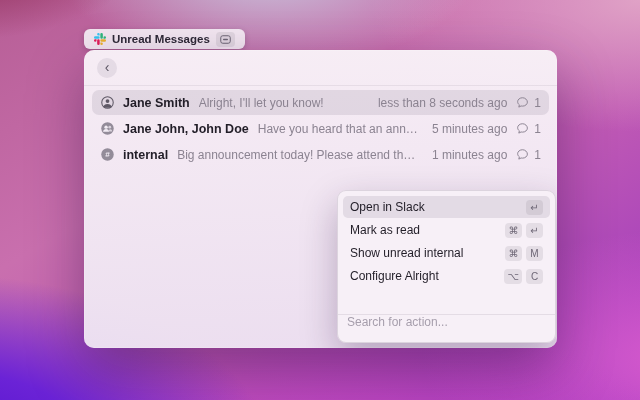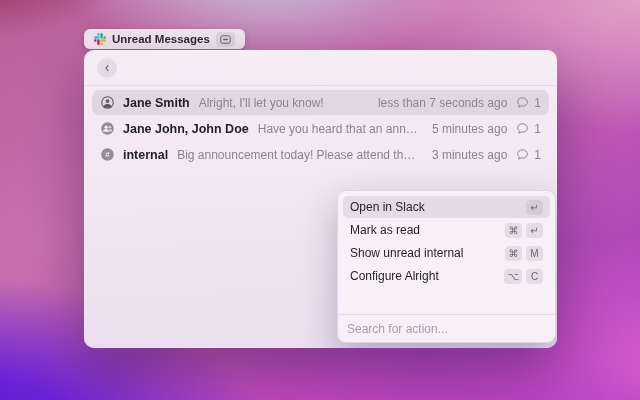--- a/index.html
+++ b/index.html
@@ -92,21 +92,21 @@
   .keys { display:flex; gap:4px; }
   .keys kbd {
     min-width:17px; height:15px; padding:0 3px;
     display:inline-flex; align-items:center; justify-content:center;
     background:rgba(85,70,95,0.11); border-radius:4px;
     font-family:"Liberation Sans", sans-serif; font-size:10px; color:#6d6675;
   }
   .action-spacer { flex:1; }
   .action-footer {
     height:28px; border-top:1px solid rgba(70,50,80,0.10);
-    display:flex; align-items:center; padding:0 9px;
+    display:flex; align-items:flex-start; padding:0 9px;
   }
   .action-search {
     width:100%; border:none; background:transparent; outline:none;
     font-family:"Liberation Sans", sans-serif; font-size:12px; color:#3a3440;
   }
   .action-search::placeholder { color:#a69eac; }
 </style>
 </head>
 <body>
 
@@ -149,21 +149,21 @@
                 </clipPath>
               </defs>
             <circle cx="12" cy="12" r="9.2" fill="none" stroke="#5f5966" stroke-width="1.7"></circle>
             <circle cx="12" cy="9.6" r="3" fill="#5f5966"></circle>
             <path d="M4.8 20.5a7.3 7.3 0 0 1 14.4 0z" fill="#5f5966" clip-path="url(#pc1)"></path>
           </svg>
         </span>
         <span class="row-title">Jane Smith</span>
         <span class="row-sub">Alright, I'll let you know!</span>
         <span class="row-meta">
-          <span class="row-time">less than 7 seconds ago</span>
+          <span class="row-time">less than 8 seconds ago</span>
           <span class="bubble-wrap">
             <svg width="13" height="13" viewBox="0 0 24 24">
               <path d="M12 3.2c-5 0-9 3.3-9 7.4 0 2.3 1.3 4.3 3.2 5.7l-1 4.2 4.2-2.1c.8.2 1.7.3 2.6.3 5 0 9-3.3 9-7.4s-4-8.1-9-8.1z" fill="none" stroke="#8b8391" stroke-width="1.8" stroke-linejoin="round"></path>
             </svg>
           </span>
           <span class="row-count">1</span>
         </span>
       </div>
 
       <div class="row">
@@ -192,21 +192,21 @@
       <div class="row">
         <span class="row-icon">
           <svg width="15" height="15" viewBox="0 0 24 24">
             <circle cx="12" cy="12" r="10" fill="#938c99"></circle>
             <text x="12" y="16.6" text-anchor="middle" font-family="Liberation Sans, sans-serif" font-size="13" font-weight="bold" fill="#f2ecf4">#</text>
           </svg>
         </span>
         <span class="row-title">internal</span>
         <span class="row-sub">Big announcement today! Please attend the all-hands!</span>
         <span class="row-meta">
-          <span class="row-time">3 minutes ago</span>
+          <span class="row-time">1 minutes ago</span>
           <span class="bubble-wrap">
             <svg width="13" height="13" viewBox="0 0 24 24">
               <path d="M12 3.2c-5 0-9 3.3-9 7.4 0 2.3 1.3 4.3 3.2 5.7l-1 4.2 4.2-2.1c.8.2 1.7.3 2.6.3 5 0 9-3.3 9-7.4s-4-8.1-9-8.1z" fill="none" stroke="#8b8391" stroke-width="1.8" stroke-linejoin="round"></path>
             </svg>
           </span>
           <span class="row-count">1</span>
         </span>
       </div>
 
     </div>

